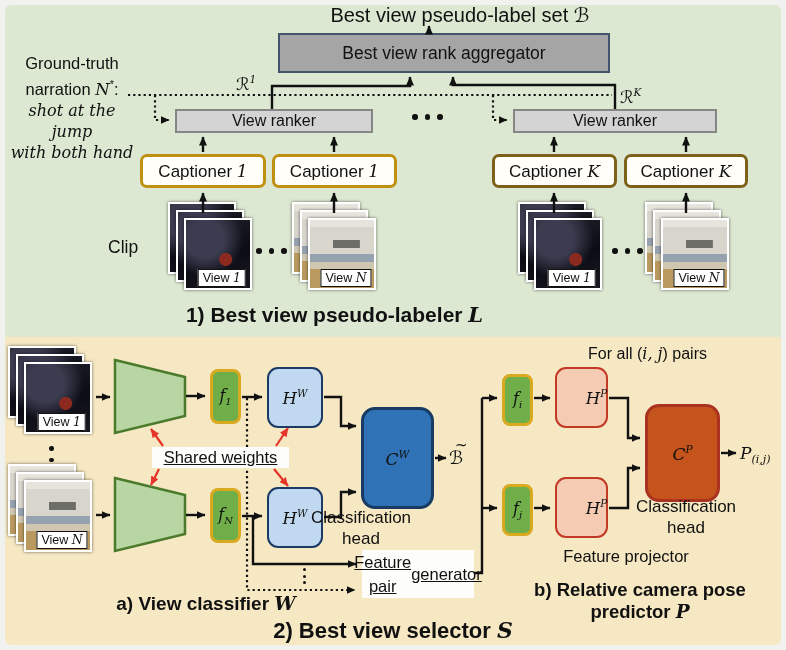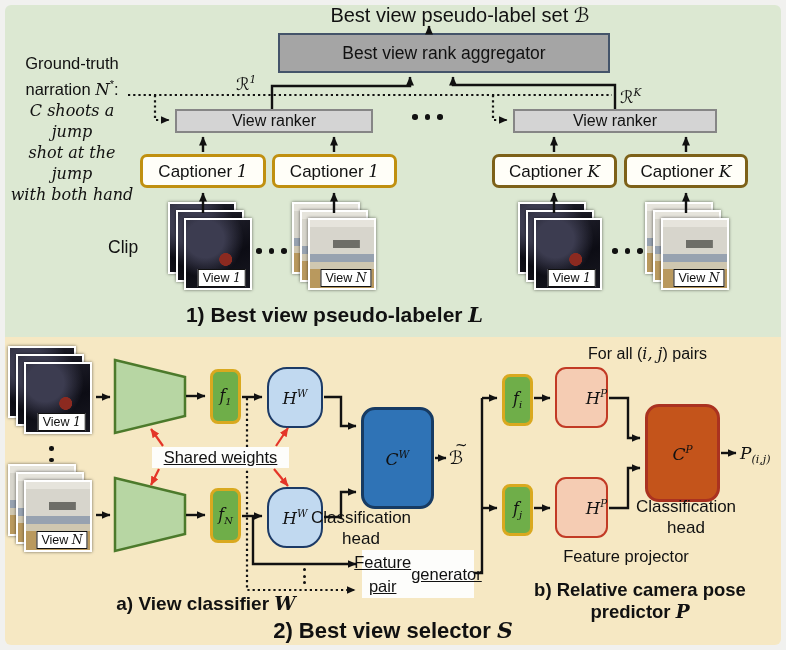--- a/index.html
+++ b/index.html
@@ -16,21 +16,21 @@
   .scriptfont{font-family:"DejaVu Sans",sans-serif;}
   sup.m{font-size:0.62em;font-family:"DejaVu Serif",serif;font-style:italic;}
   sub.m{font-size:0.62em;font-family:"DejaVu Serif",serif;font-style:italic;}
   
   #agg{left:278px;top:33px;width:332px;height:40px;background:#a5a5a5;border:2.5px solid #44546a;font-size:17.5px;}
   .ranker{height:24px;top:109px;background:#d4d4d4;border:2px solid #868686;font-size:16px;}
   .captioner{top:154px;height:34px;background:#fffef8;border-radius:7px;font-size:17px;}
   .cap1{border:3px solid #c09010;}
   .capK{border:3px solid #7d6119;}
   .fbox{width:31px;background:#6fae49;border:3px solid #d9a91f;border-radius:8px;font-size:16px;}
-  .hwbox{width:56px;height:61px;background:#c1d9f0;border:2.5px solid #1c3a66;border-radius:20px;font-size:16.5px;}
+  .hwbox{width:56px;height:61px;background:#c1d9f0;border:2.5px solid #1c3a66;border-radius:11px;font-size:16.5px;}
   #cw{left:361px;top:407px;width:73px;height:102px;background:#2f73b6;border:3px solid #173b63;border-radius:14px;font-size:17px;}
   .hpbox{left:555px;width:53px;height:61px;background:#f5ccb3;border:2.5px solid #c23a25;border-radius:11px;font-size:16.5px;padding-left:30px;}
   #cp{left:645px;top:404px;width:75px;height:98px;background:#c4541b;border:3px solid #aa3220;border-radius:14px;font-size:17px;}
   
   .stack{position:absolute;width:86px;height:90px;}
   .frame{position:absolute;width:68px;height:72px;border:2px solid #fff;box-shadow:0 0 3px rgba(0,0,0,.55);box-sizing:border-box;}
   .thumb-dark{background:
      radial-gradient(circle at 62% 58%, #8c2a20 0 11%, rgba(0,0,0,0) 12%),
      radial-gradient(circle at 30% 28%, #3c3c50 0 28%, rgba(0,0,0,0) 58%),
      linear-gradient(160deg,#23232f 0%,#0c0c14 55%,#191922 100%);}
@@ -87,21 +87,20 @@
 
   <div class="hdots" style="left:412px;top:114px;">
       <i></i>
       <i></i>
       <i></i>
     </div>
 
   <div class="lbl ctr" style="left:8px;top:53px;width:128px;flex-direction:column;font-size:16.5px;line-height:21px;">
     <span>Ground-truth</span>
     <span><span>narration </span><span class="math">N</span><sup style="font-size:11px;">*</sup><span>:</span></span>
-    <span class="math" style="font-size:16px;">C shoots a jump</span>
     <span class="math" style="font-size:16px;">shot at the jump</span>
     <span class="math" style="font-size:16px;">with both hand</span>
   </div>
 
   <div class="box captioner cap1" style="left:140px;width:126px;">
     <span><span>Captioner </span><span class="mvar">1</span></span>
   </div>
   <div class="box captioner cap1" style="left:272px;width:125px;">
     <span><span>Captioner </span><span class="mvar">1</span></span>
   </div>

